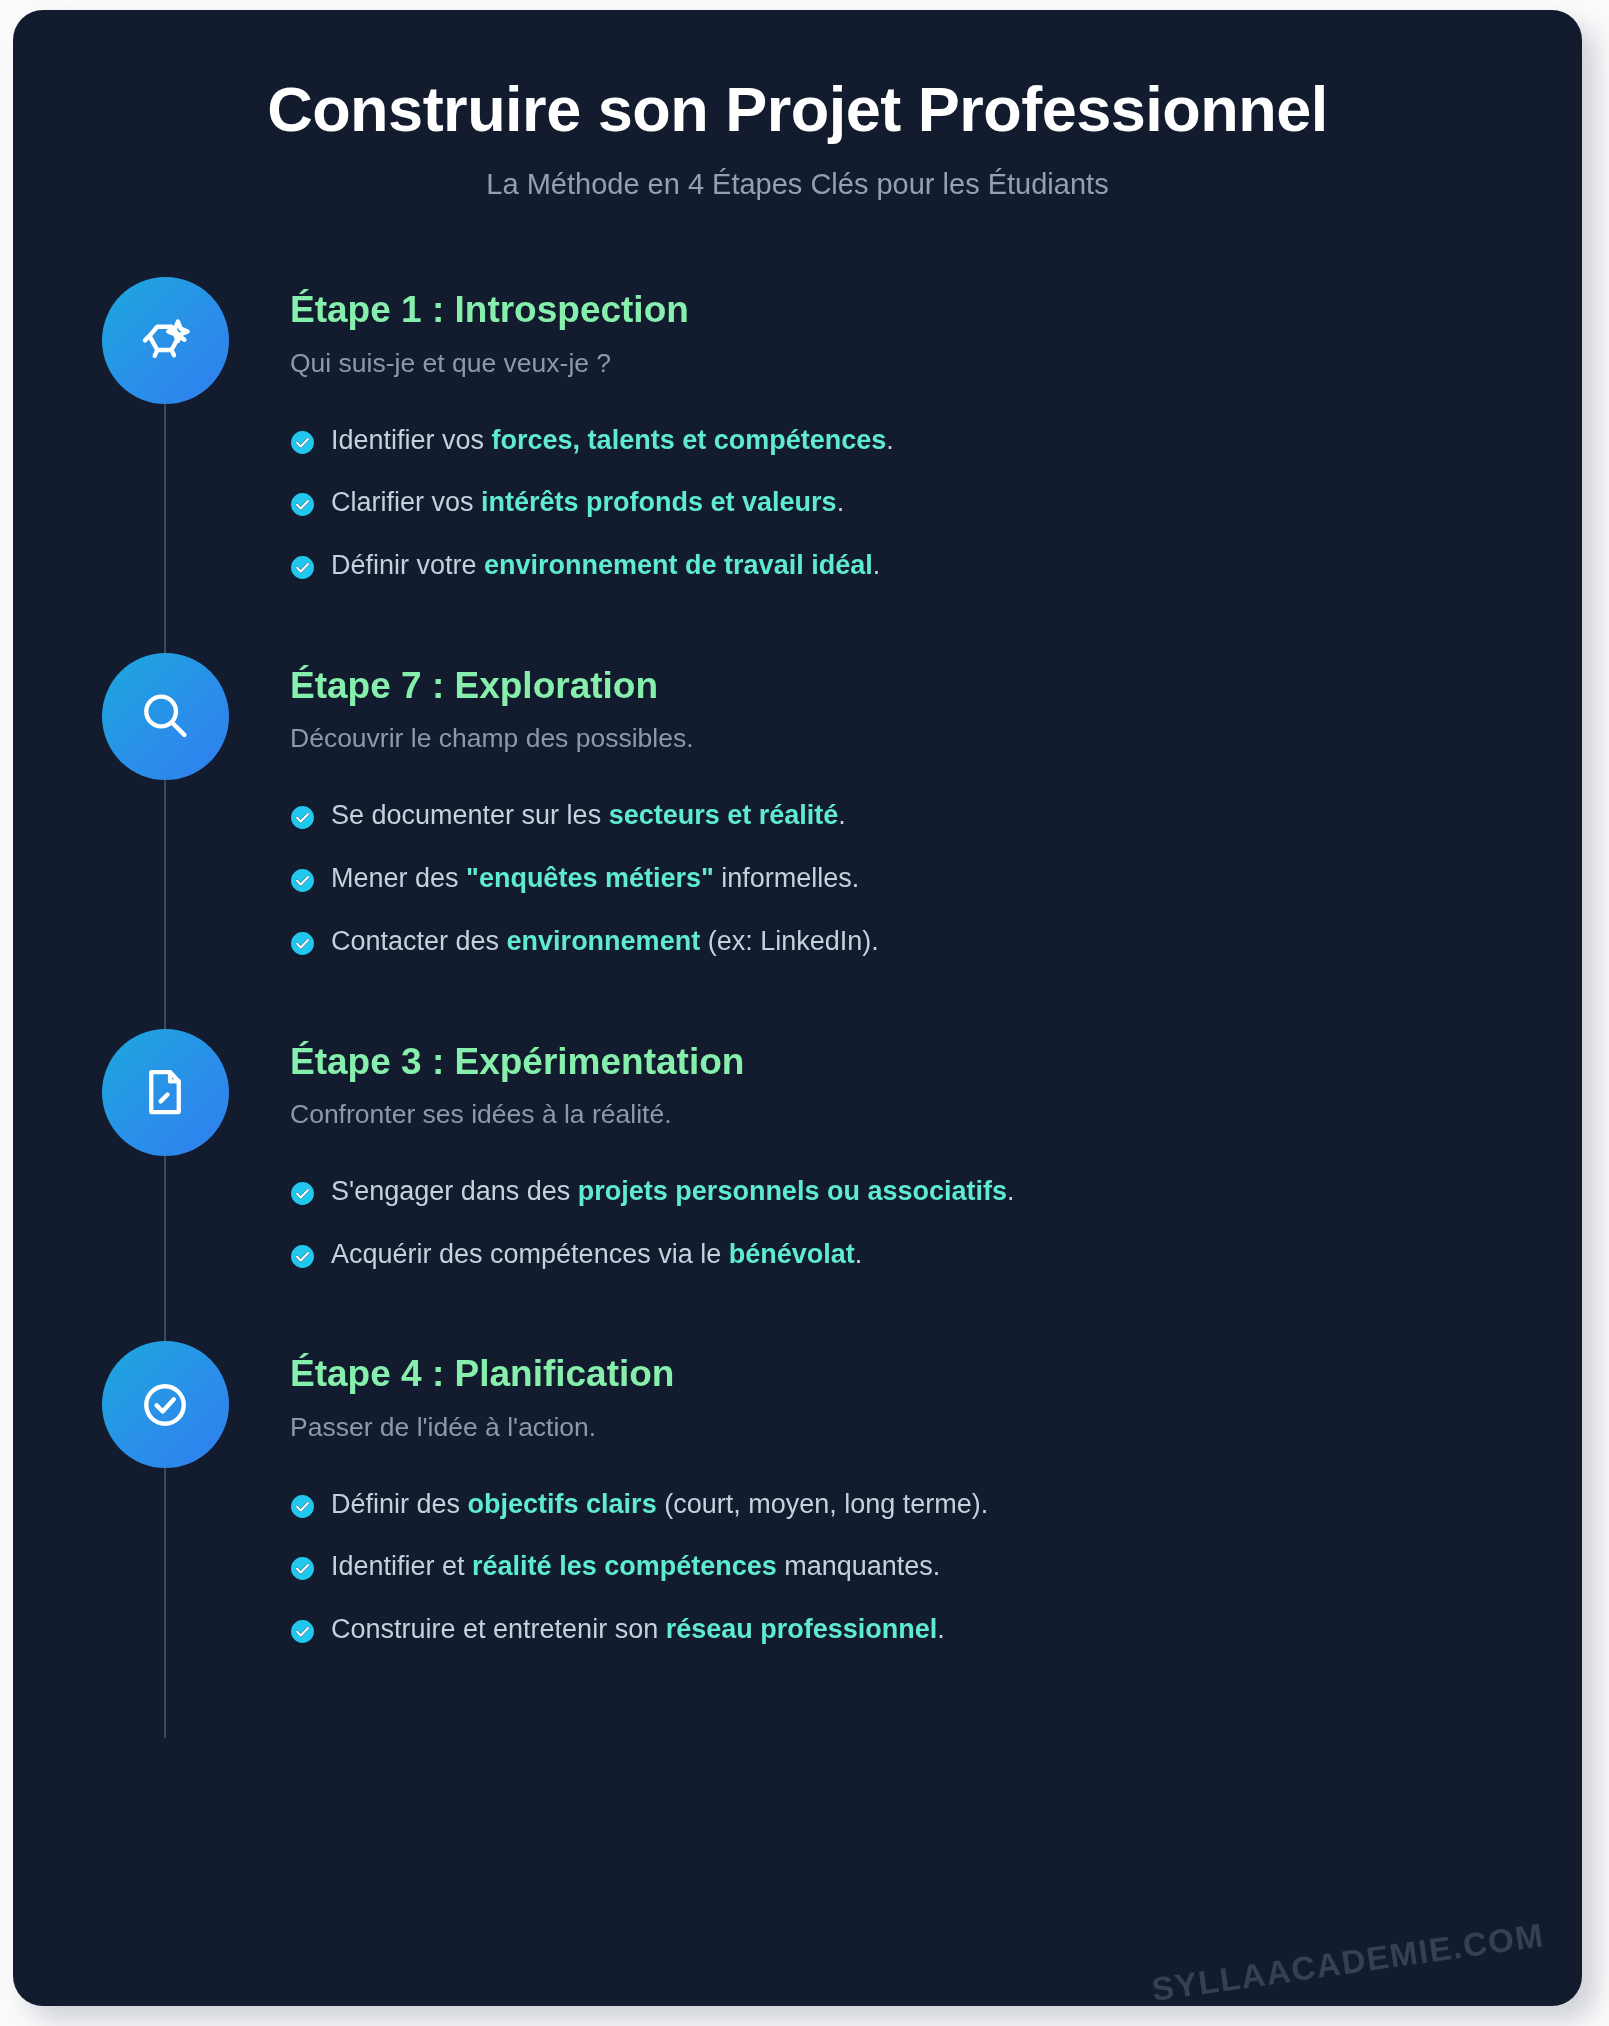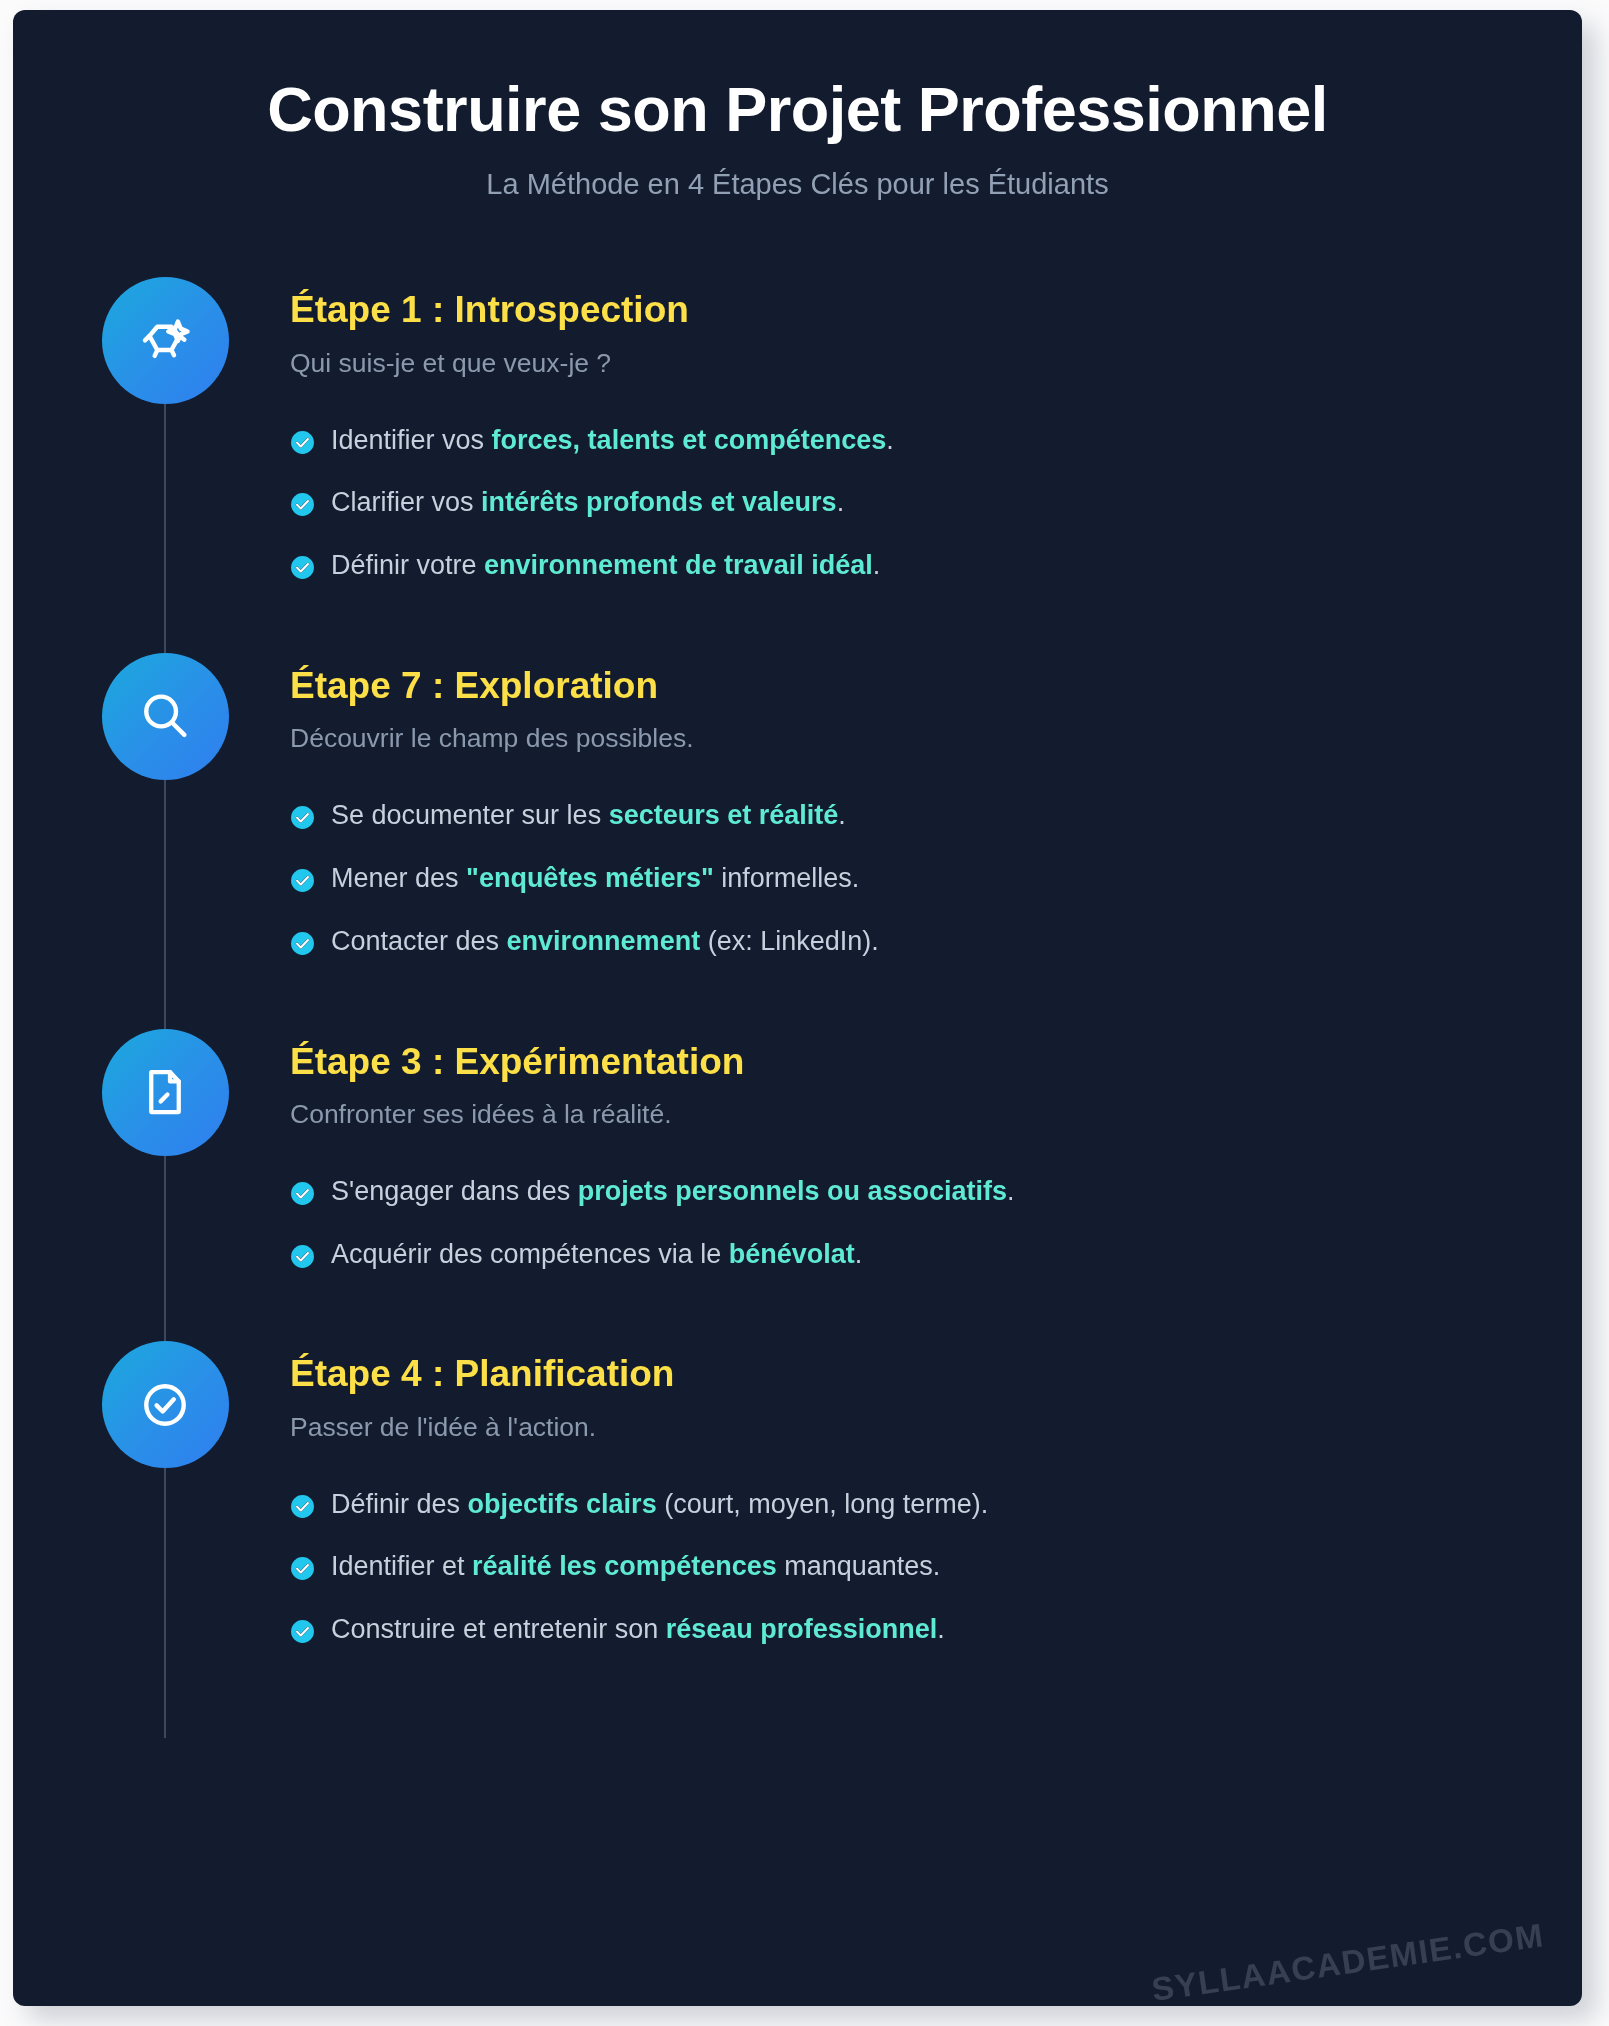--- a/index.html
+++ b/index.html
@@ -20,21 +20,21 @@
   }
 
   
   #card {
     position: absolute;
     left: 13px;
     top: 10px;
     width: 1569px;
     height: 1996px;
     background: #131c2e;
-    border-radius: 12px;
+    border-radius: 30px;
     box-shadow: 14px 14px 26px rgba(90,100,120,0.28);
     overflow: hidden;
   }
 
   
   .header {
     padding-top: 62px;
     text-align: center;
   }
   .main-title {
@@ -106,21 +106,21 @@
 
   .step-body {
     padding-left: 61px;
     padding-top: 12px;
     flex: 1 1 auto;
   }
 
   .step-title {
     font-size: 37px;
     font-weight: bold;
-    color: #fde047;
+    color: #86efac;
     line-height: 1.15;
   }
   .step-sub {
     margin-top: 16px;
     font-size: 26.5px;
     color: #8b99ae;
     line-height: 1.2;
   }
 
   .bullets {

